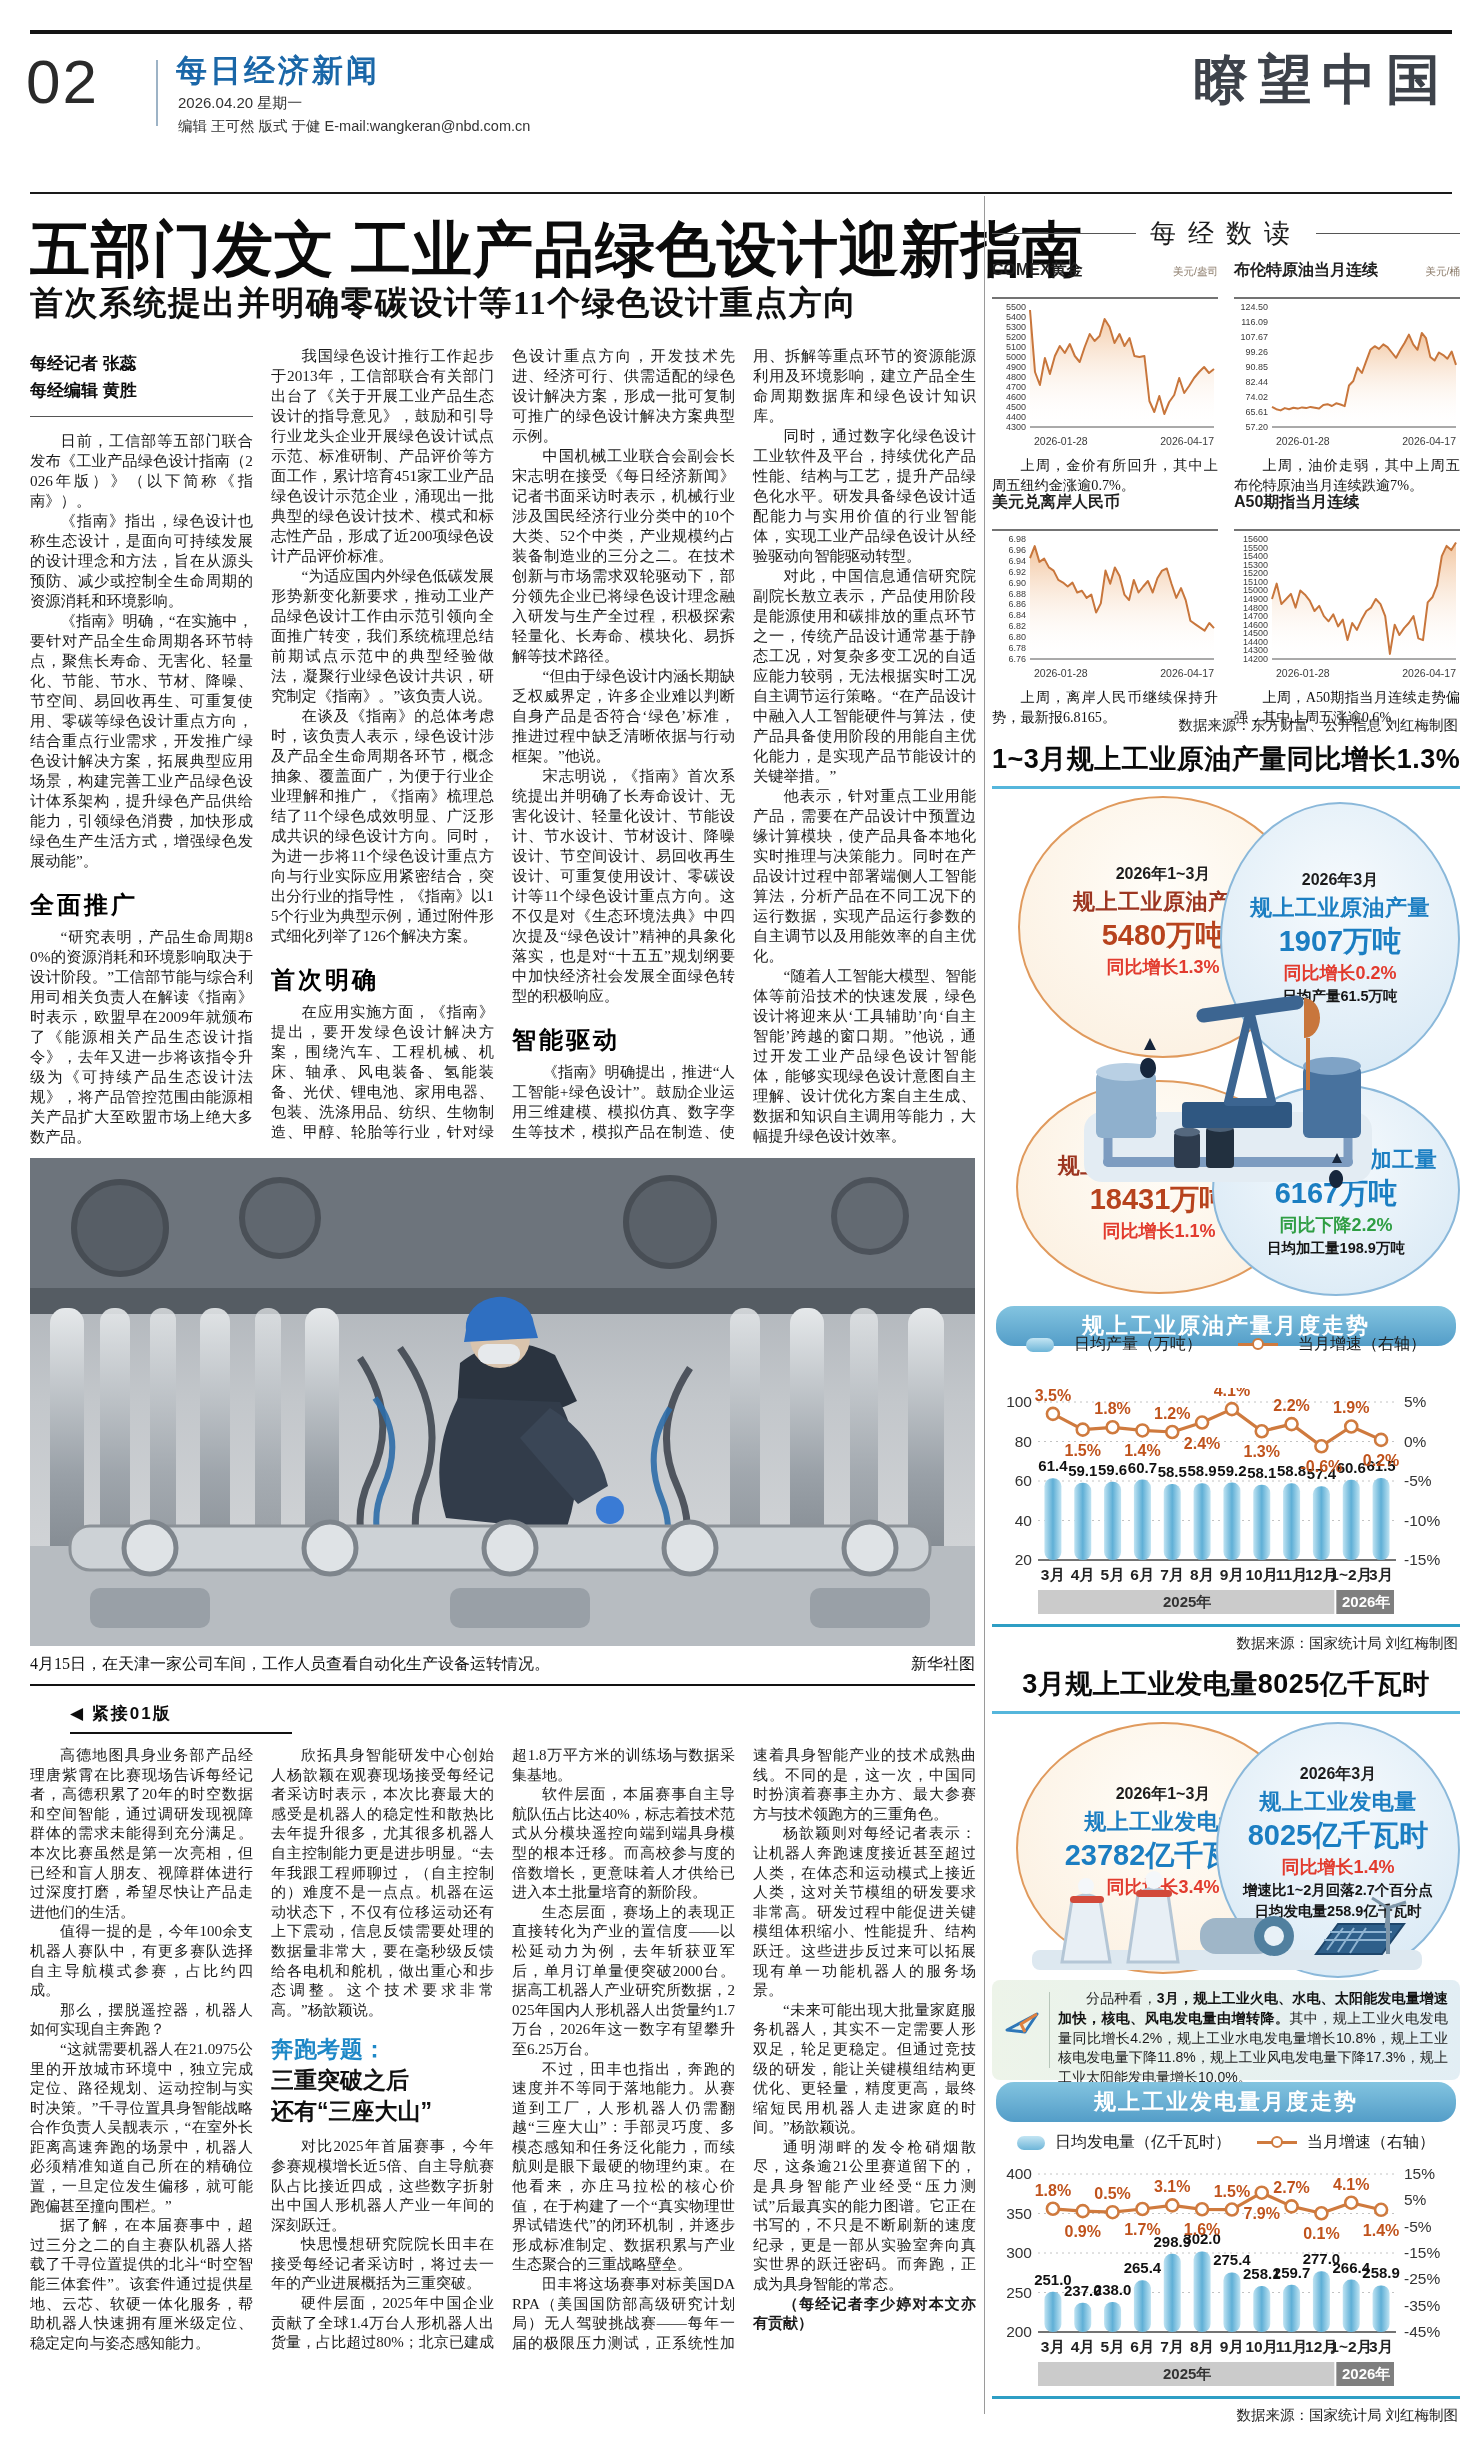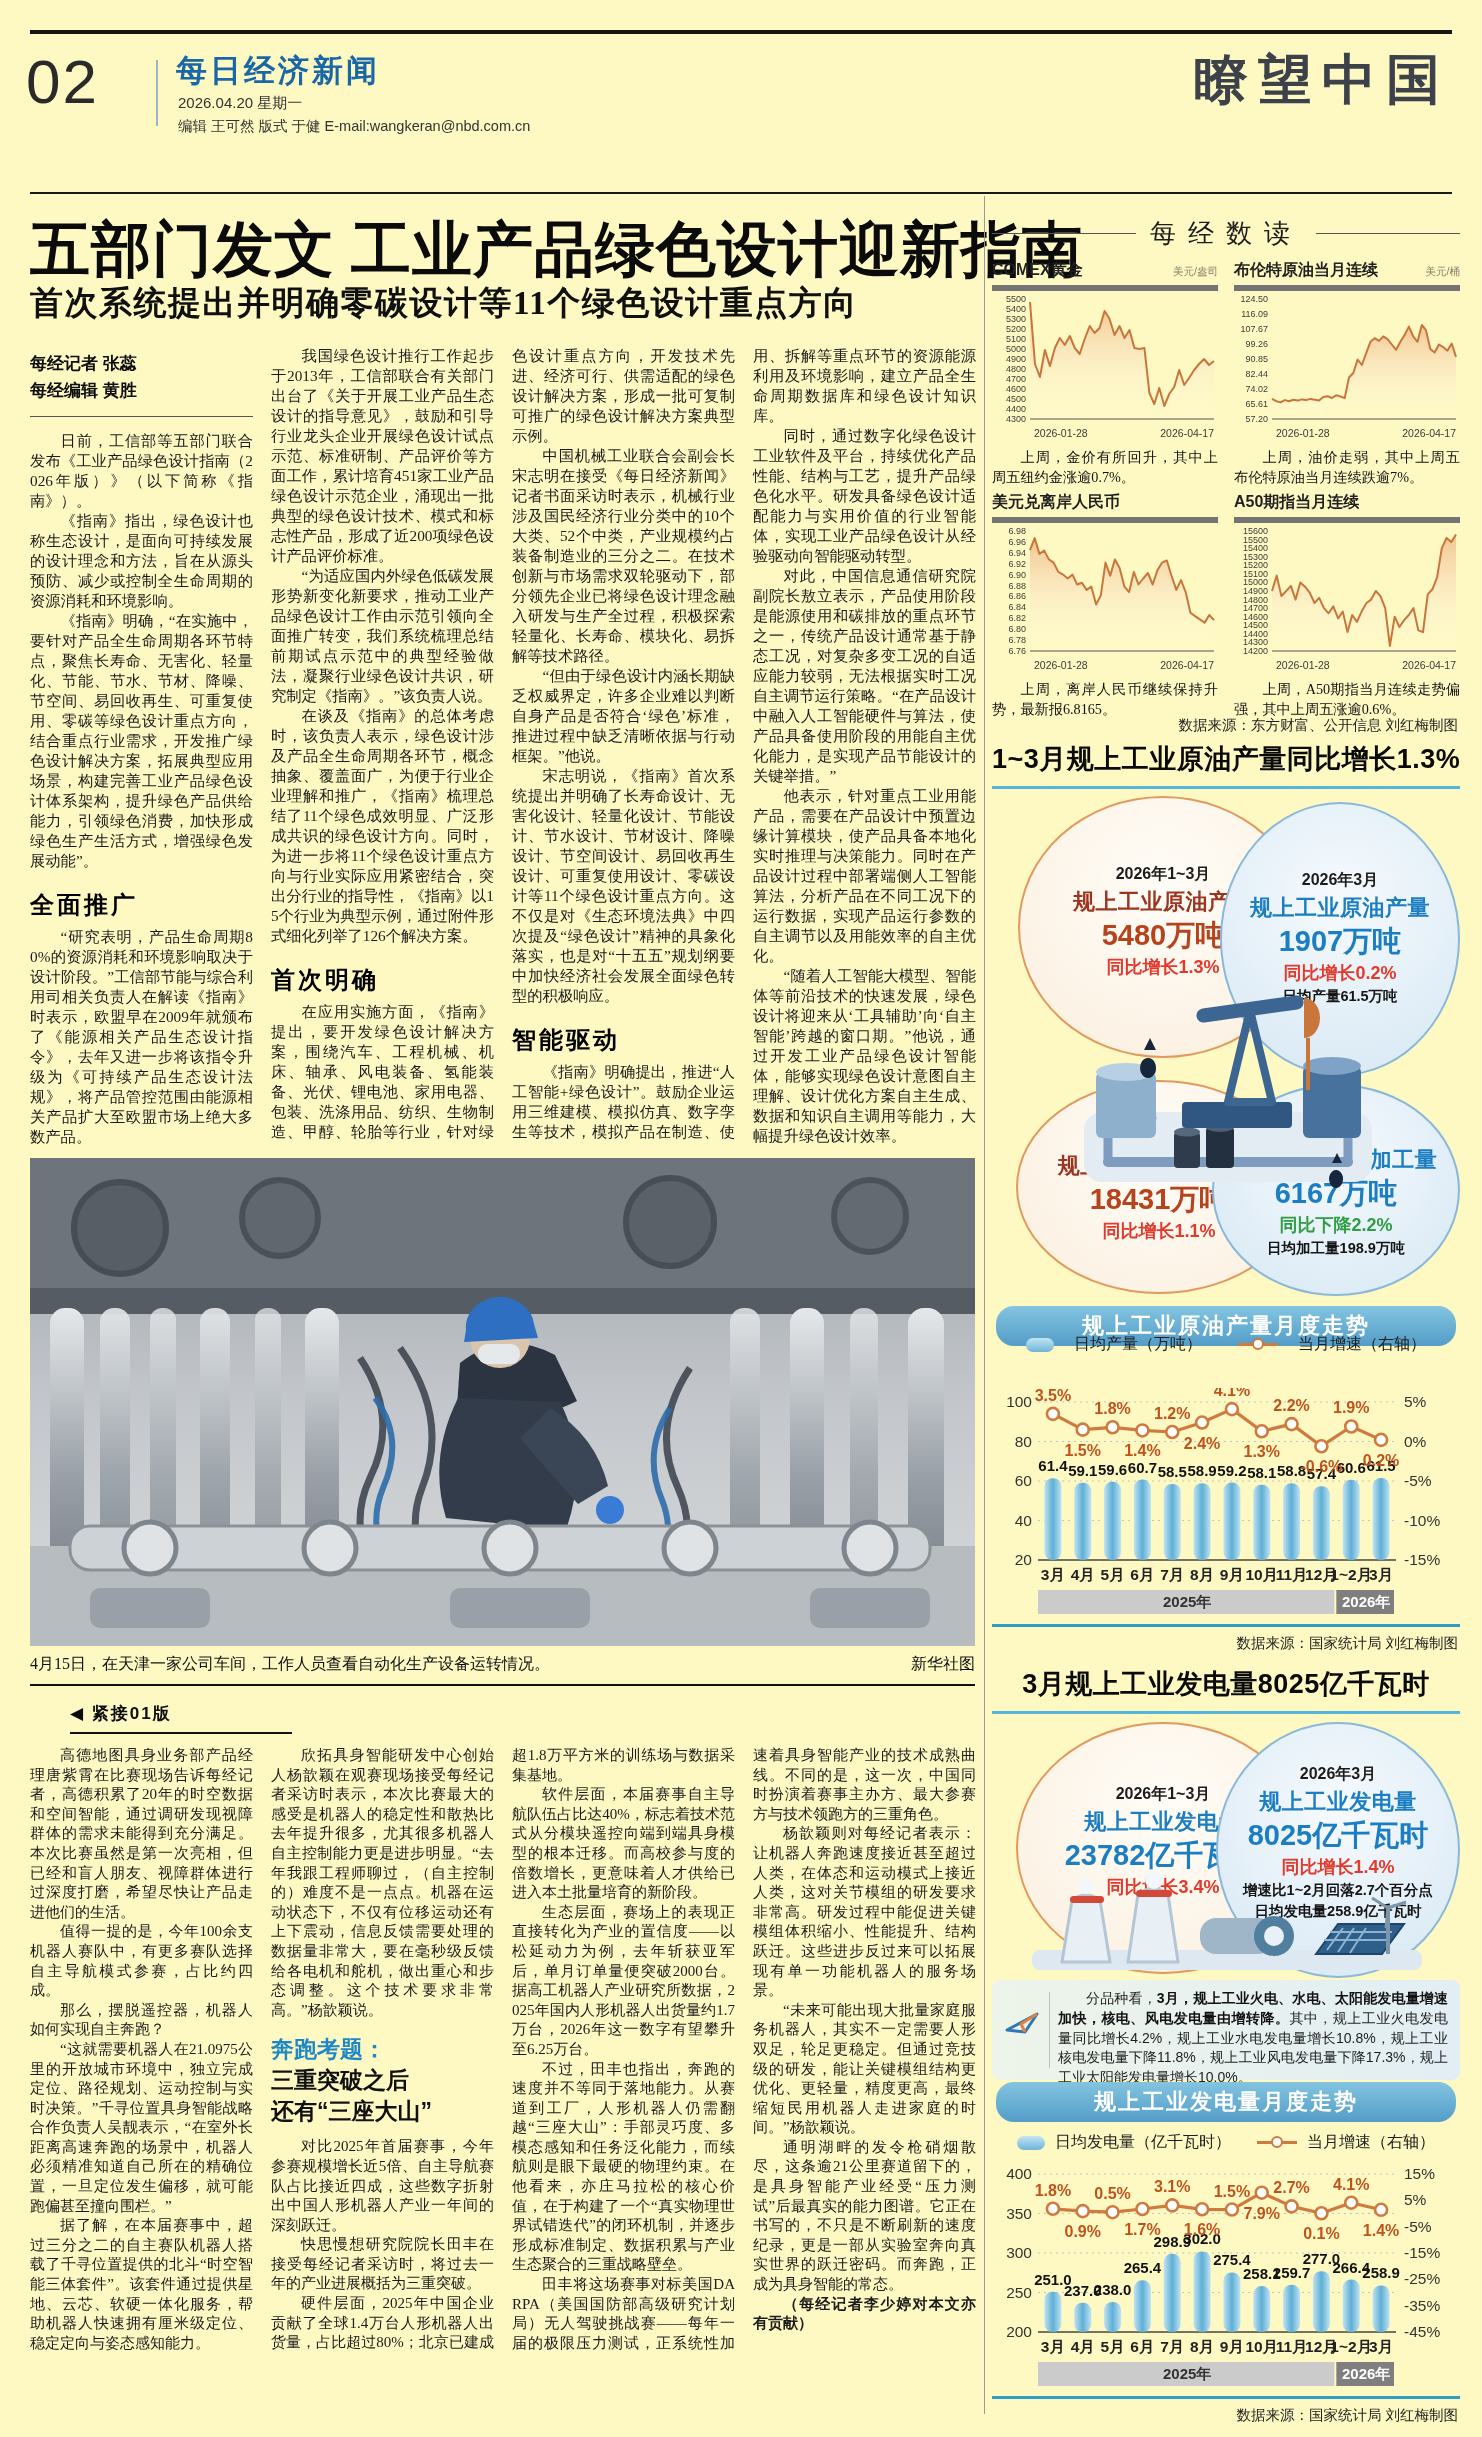--- a/index.html
+++ b/index.html
@@ -1,16 +1,16 @@
 <!DOCTYPE html>
 <html><head>
 <meta charset="utf-8">
 <style>
   html,body{margin:0;padding:0;background:#d9d9d6;}
-  .page{position:relative;width:1482px;height:2437px;background:#fef9c3;margin:0 auto;
+  .page{position:relative;width:1482px;height:2437px;background:#ffffff;margin:0 auto;
         font-family:"Liberation Sans","DejaVu Sans",sans-serif;overflow:hidden;color:#111;}
 
   
   .rule-top{position:absolute;left:30px;top:30px;width:1422px;height:4px;background:#151515;}
   .page-num{position:absolute;left:26px;top:46px;font-size:62px;font-weight:300;color:#2a2a2a;letter-spacing:2px;}
   .head-divider{position:absolute;left:156px;top:60px;width:2px;height:66px;background:#9db3c6;}
   .masthead{position:absolute;left:176px;top:50px;font-size:31px;font-weight:900;color:#1a67a8;letter-spacing:3px;}
   .date-line{position:absolute;left:178px;top:94px;font-size:15px;color:#333;}
   .staff-line{position:absolute;left:178px;top:117px;font-size:14.5px;color:#333;}
   .section-banner{position:absolute;right:32px;top:44px;font-size:54px;font-weight:bold;color:#3d424a;
@@ -51,21 +51,21 @@
   .cont-cols .sub .black{display:block;}
 
   
   .sidebar-divider{position:absolute;left:984px;top:196px;width:1px;height:2218px;background:#9a9a9a;}
   .sidebar{position:absolute;left:992px;top:214px;width:468px;height:2223px;}
   .digest-title{position:absolute;top:2px;left:0;width:100%;display:flex;align-items:center;gap:14px;}
   .digest-title .hline{flex:1;height:1px;background:#555;}
   .digest-title .t{font-family:"Liberation Serif","DejaVu Serif",serif;font-size:26px;color:#1c1c1c;letter-spacing:12px;}
   .digest-grid{position:absolute;top:46px;left:0;width:468px;height:456px;}
   .mini{position:absolute;width:226px;}
-  .mini-head{display:flex;justify-content:space-between;align-items:baseline;border-bottom:6px solid #737373;padding-bottom:4px;}
+  .mini-head{display:flex;justify-content:space-between;align-items:baseline;border-bottom:2px solid #737373;padding-bottom:16px;}
   .mini-title{font-size:16px;font-weight:bold;color:#1f1f1f;}
   .mini-unit{font-size:10.5px;color:#8a7a68;}
   .mini-caption{font-family:"Liberation Serif","DejaVu Serif",serif;font-size:14.2px;line-height:19.5px;
                 text-indent:2em;text-align:justify;color:#101010;margin-top:1px;word-break:break-all;}
   .digest-source{position:absolute;top:502px;right:2px;font-size:14.5px;color:#1d1d1d;}
 
   .info-title{position:absolute;left:0;width:468px;text-align:center;font-size:27px;font-weight:bold;color:#0a0a0a;
               padding-bottom:9px;border-bottom:3px solid #55b6dc;letter-spacing:0.5px;white-space:nowrap;}
   .oil-title{top:527px;}
   .power-title{top:1452px;}

